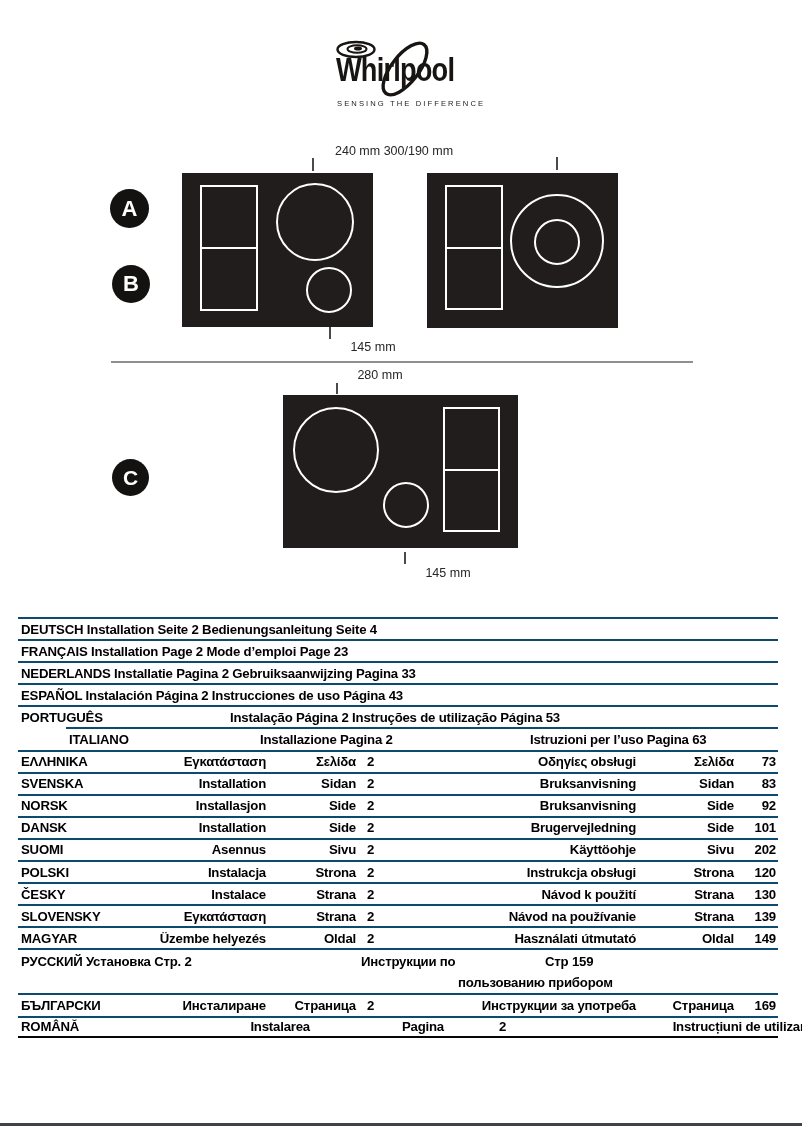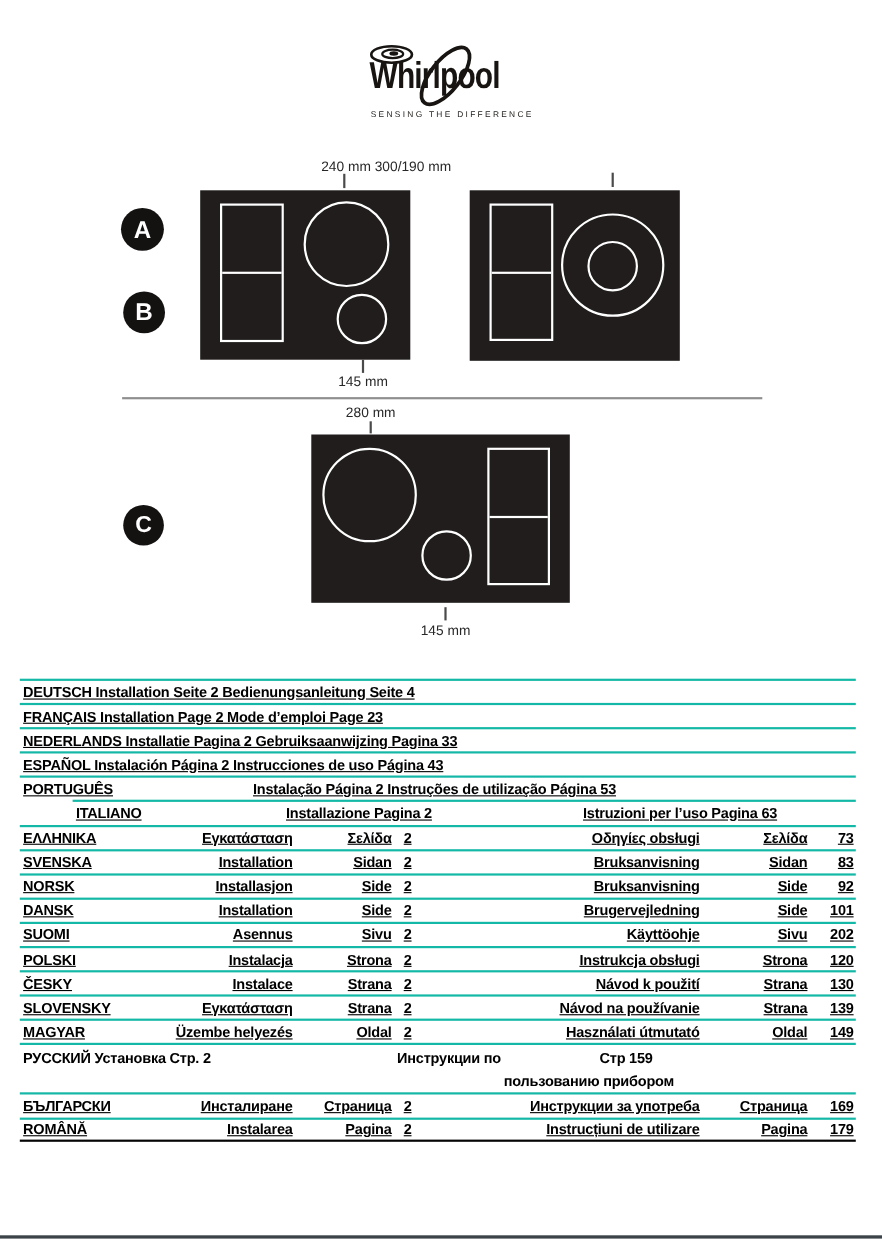--- a/index.html
+++ b/index.html
@@ -14,39 +14,39 @@
     font-weight:bold; font-size:34px; letter-spacing:-1px; color:#171412;
     transform:scaleX(0.8); transform-origin:left top; white-space:nowrap;
   }
   .logo-svg { position:absolute; left:0; top:0; }
   .tagline {
     position:absolute; left:337px; top:99px; width:132px;
     font-size:7.6px; font-weight:normal; letter-spacing:2.1px; color:#25221f;
     white-space:nowrap;
   }
   
-  .dim-label { position:absolute; font-size:12.5px; color:#272727; white-space:nowrap; }
+  .dim-label { position:absolute; font-size:12.5px; color:#272727; white-space:nowrap;margin-left:43px; }
   .tick { position:absolute; width:2px; background:#4a4a4a; }
   .cooktop { position:absolute; background:#201d1c; }
   .zone-rect { position:absolute; border:2px solid #fff; }
   .zone-rect .divider { position:absolute; left:0; right:0; top:calc(50% - 1px); height:2px; background:#fff; }
   .zone-circle { position:absolute; border:2px solid #fff; border-radius:50%; }
   .badge {
     position:absolute; background:#141111; color:#fff; border-radius:50%;
     display:flex; align-items:center; justify-content:center;
     font-weight:bold; font-size:22px;
   }
   .mid-rule { position:absolute; left:111px; top:361px; width:582px; height:2px; background:#8f8f8f; }
   
   .lang-table {
     position:absolute; left:18px; top:617px; width:760px;
     font-weight:bold; font-size:13.2px; letter-spacing:-0.2px; color:#000;
   }
-  .trow { border-top:2px solid #14b8a6; height:22.1px; display:grid; align-items:center;text-decoration:underline; }
-  .trow:last-child { border-bottom:2px solid #050505; }
+  .trow { border-top:2px solid #0c4a6e; height:22.1px; display:grid; align-items:center; }
+  .trow:last-child { border-bottom:2px solid #050505;gap:44px; }
   .trow span { display:block; white-space:nowrap; }
   .trow.inline  { grid-template-columns:1fr; }
   .trow.inline2 { grid-template-columns:165px 1fr; }
   .trow.split   { grid-template-columns:147px 270px 1fr;margin-left:48px; }
   .trow.cols    { grid-template-columns:120px 128px 90px 40px 240px 98px 44px; }
   .trow.russian { position:relative; height:45px; display:block; }
   .c-run, .c-lang { text-align:left; padding-left:3px; }
   .c-install, .c-pw1, .c-usage, .c-pw2 { text-align:right; }
   .c-n1 { text-align:left; padding-left:11px; }
   .c-n2 { text-align:right; padding-right:2px; }

